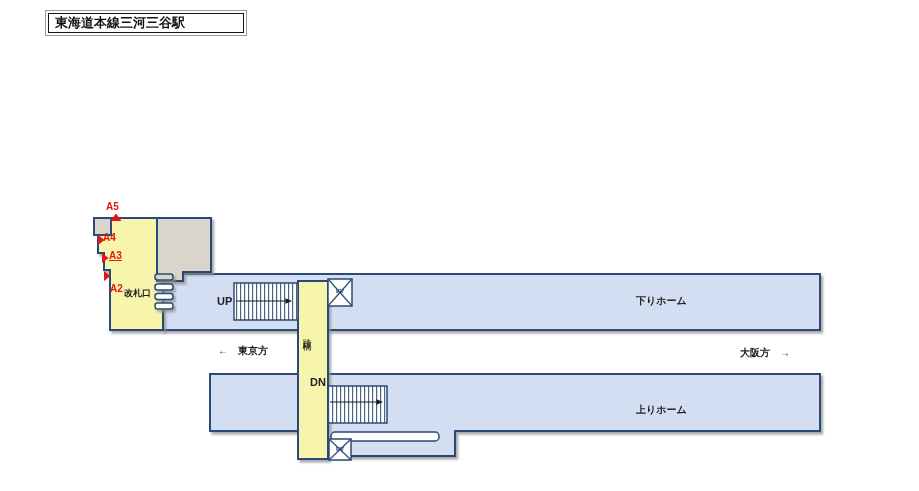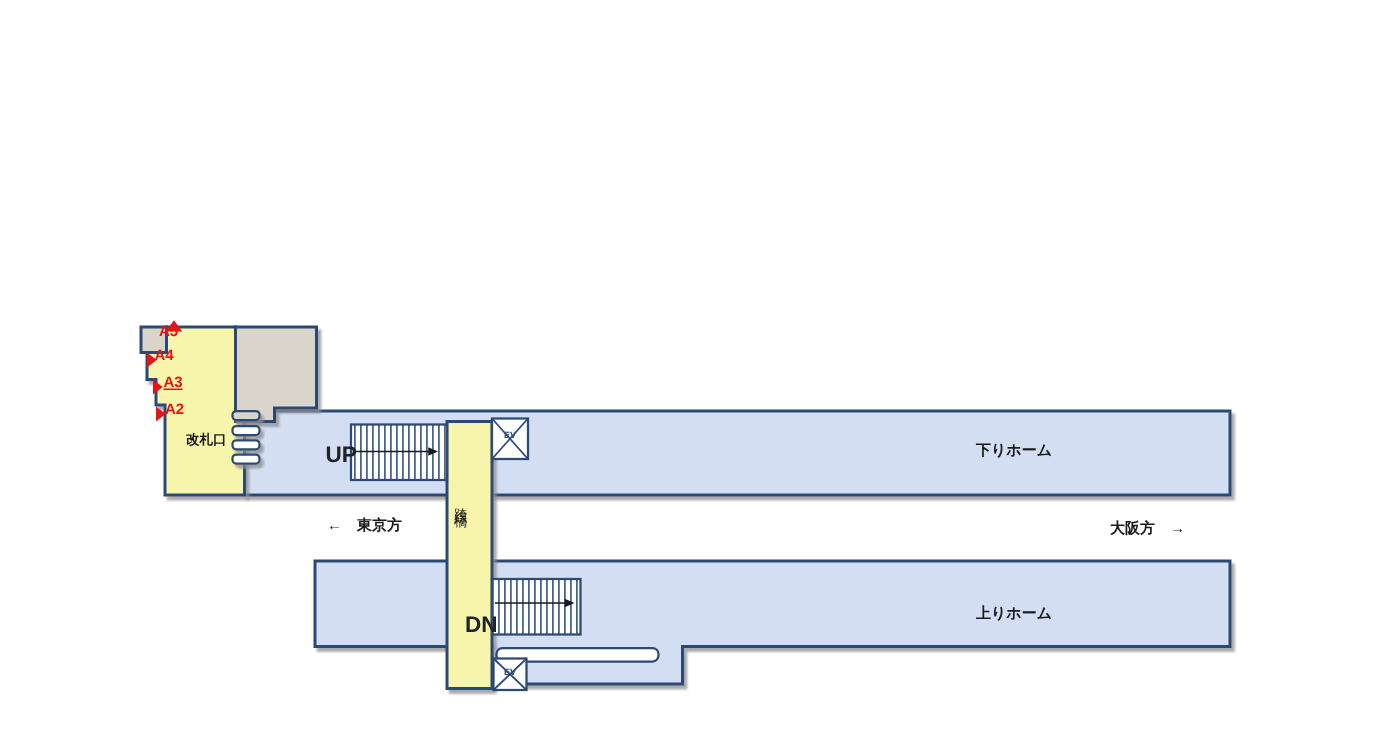--- a/index.html
+++ b/index.html
@@ -16,24 +16,24 @@
   .sh-hatch  {fill:url(#hatch);stroke:var(--outline,#2c4a76);stroke-width:1.5;}
   .sh-xline  {stroke:var(--outline,#2c4a76);stroke-width:1.2;fill:none;}
   .sh-arrow  {stroke:#1a1a1a;stroke-width:1;fill:none;}
   .sh-ahead  {fill:#1a1a1a;}
   .sh-red    {fill:var(--marker_red,#e61414);}
   
   .lbl{position:absolute;color:#1a1a1a;white-space:nowrap;line-height:1.15;}
   .lbl-red{color:var(--marker_red,#e61414);font-size:10px;font-weight:bold;}
   .lbl-sm{font-size:9px;font-weight:bold;}
   .lbl-md{font-size:10px;font-weight:bold;}
-  .lbl-stairs{font-size:15px;font-weight:600;color:#222;}
+  .lbl-stairs{font-size:11px;font-weight:600;color:#222;}
   .lbl-ev{font-size:6px;font-weight:bold;color:var(--outline,#2c4a76);text-align:center;}
   .lbl-vert{writing-mode:vertical-rl;text-orientation:upright;font-size:9px;letter-spacing:2px;color:#222;}
-  .center{text-align:center;}
+  .center{text-align:left;}
   .right{text-align:left;}
   
   .title-outer{
     position:absolute;left:45px;top:10px;width:202px;height:26px;
     border:1px solid #9a9a9a;background:#fff;padding:2px;box-sizing:border-box;
   }
   .title-inner{
     width:100%;height:100%;border:1px solid #141414;box-sizing:border-box;
     display:flex;align-items:center;padding-left:6px;
     font-size:13px;font-weight:bold;color:#111;
@@ -95,30 +95,33 @@
       <rect class="sh-white" x="155" y="293.5" width="18" height="6" rx="2.5"></rect>
       <rect class="sh-white" x="155" y="303" width="18" height="6" rx="2.5"></rect>
     </g>
 
     <polygon class="sh-red" points="116,213.5 110.5,221 121.5,221"></polygon>
     <polygon class="sh-red" points="98,235 98,245 104.5,240"></polygon>
     <polygon class="sh-red" points="102,253 102,263 108.5,258"></polygon>
     <polygon class="sh-red" points="104,271 104,281 110.5,276"></polygon>
   </svg>
 
+  <div class="title-outer">
+    <div class="title-inner">東海道本線三河三谷駅</div>
+  </div>
 
-  <span class="lbl lbl-red" style="left:106px;top:216px;">A5</span>
+  <span class="lbl lbl-red" style="left:106px;top:201px;">A5</span>
   <span class="lbl lbl-red" style="left:103px;top:232px;">A4</span>
   <span class="lbl lbl-red" style="left:109px;top:250px;text-decoration:underline;">A3</span>
-  <span class="lbl lbl-red" style="left:110px;top:268px;">A2</span>
+  <span class="lbl lbl-red" style="left:110px;top:283px;">A2</span>
 
   <span class="lbl lbl-sm" style="left:124px;top:288px;">改札口</span>
 
   <span class="lbl lbl-stairs" style="left:217px;top:295px;">UP</span>
-  <span class="lbl lbl-stairs" style="left:310px;top:408px;">DN</span>
+  <span class="lbl lbl-stairs" style="left:310px;top:376px;">DN</span>
 
   <span class="lbl lbl-vert" style="left:302px;top:331px;">跨線橋</span>
 
   <span class="lbl lbl-ev" style="left:328px;top:288px;width:24px;">EV</span>
   <span class="lbl lbl-ev" style="left:329px;top:446px;width:22px;">EV</span>
 
   <span class="lbl lbl-md center" style="left:636px;top:295px;width:80px;">下りホーム</span>
   <span class="lbl lbl-md center" style="left:636px;top:404px;width:80px;">上りホーム</span>
 
   <span class="lbl lbl-md" style="left:218px;top:345px;">←　東京方</span>

